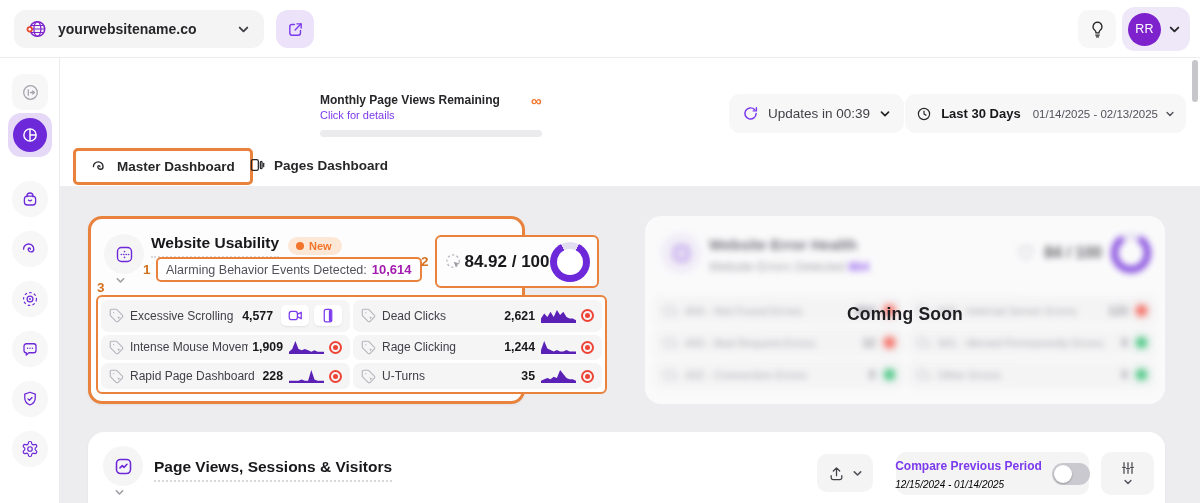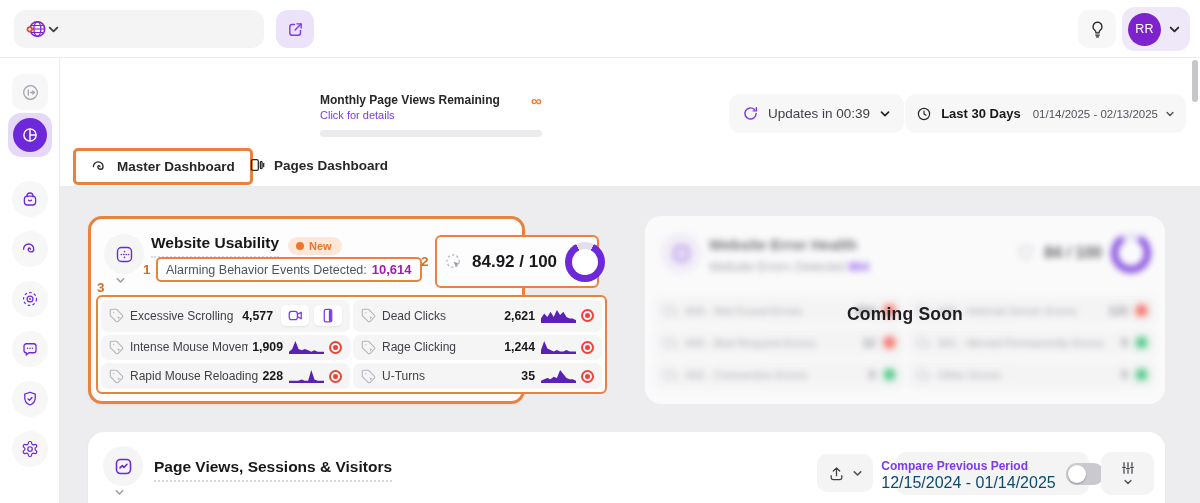--- a/index.html
+++ b/index.html
@@ -52,21 +52,21 @@
   .u-icon{position:absolute;left:13px;top:15px;}
   .u-ichev{position:absolute;left:24px;top:56px;}
   .u-titlerow{position:absolute;left:60px;top:15px;display:flex;align-items:center;gap:9px;}
   .badge-new{display:flex;align-items:center;gap:5px;background:#fde8d7;border-radius:99px;padding:3px 10px 3px 8px;}
   .badge-new .dot{width:8px;height:8px;border-radius:50%;background:#f2752b;}
   .badge-new .txt{font-size:11px;font-weight:700;color:#f2752b;}
   .ann{position:absolute;font-size:13.5px;font-weight:800;color:#d3711f;}
   .box1{position:absolute;left:65px;top:38px;border:2px solid #e8823c;border-radius:5px;padding:3px 8px;display:flex;align-items:center;gap:5px;background:#fff;}
   .box1 .t{font-size:12.5px;color:#52525b;white-space:nowrap;}
   .box1 .v{font-size:13px;font-weight:700;color:#a21caf;}
-  .box2{position:absolute;left:344px;top:16px;width:164px;height:53px;border:2px solid #e8823c;border-radius:6px;display:flex;align-items:center;gap:8px;padding:0 7px;background:#fdfdfe;}
+  .box2{position:absolute;left:344px;top:16px;width:164px;height:53px;border:2px solid #e8823c;border-radius:6px;display:flex;align-items:center;padding:0 7px;background:#fdfdfe;}
   .box2 .score{font-size:17px;font-weight:700;color:#18181b;white-space:nowrap;flex:1;text-align:center;}
   .box3{position:absolute;left:5px;top:76px;width:511px;height:99px;border:2px solid #e8823c;border-radius:6px;padding:3px;display:grid;grid-template-columns:1fr 1fr;gap:3px;background:#fff;}
   .m-row{display:flex;align-items:center;background:#f5f5f6;border-radius:7px;padding:0 8px;min-width:0;cursor:pointer;}
   .m-row .tag{margin-right:6px;}
   .m-row .lbl{font-size:12px;color:#3f3f46;flex:1;white-space:nowrap;overflow:hidden;}
   .m-row .val{font-size:12.3px;font-weight:700;color:#18181b;margin:0 6px 0 4px;white-space:nowrap;}
   .spark{width:35px;height:14px;margin-right:5px;flex:none;}
   .rec{width:13px;height:13px;border-radius:50%;border:2.4px solid #ee4436;position:relative;flex:none;}
   .rec::after{content:'';position:absolute;inset:2px;border-radius:50%;background:#ee4436;}
   .act-btn{width:28px;height:21px;background:#fff;border-radius:5px;border:none;display:flex;align-items:center;justify-content:center;box-shadow:0 1px 2px rgba(0,0,0,.08);cursor:pointer;}
@@ -93,21 +93,21 @@
   
   .pv-card{position:absolute;left:88px;top:432px;width:1077px;height:90px;background:#fff;border-radius:16px;z-index:2;box-shadow:0 1px 3px rgba(0,0,0,.05);}
   .pv-icon{position:absolute;left:15px;top:14px;}
   .pv-ichev{position:absolute;left:26px;top:55px;}
   .pv-title{position:absolute;left:66px;top:26px;}
   .pill{position:absolute;background:#f4f4f5;border-radius:10px;display:flex;align-items:center;justify-content:center;cursor:pointer;}
   .export-pill{left:729px;top:22px;width:56px;height:38px;gap:7px;}
   .compare-pill{left:808px;top:20px;width:193px;height:43px;padding:0 10px;gap:10px;cursor:default;}
   .cmp-txt{flex:1;}
   .cmp-txt .l1{font-size:12px;font-weight:700;color:#7c3aed;white-space:nowrap;}
-  .cmp-txt .l2{font-size:16px;color:#0c4a6e;margin-top:1px;white-space:nowrap;}
+  .cmp-txt .l2{font-size:10px;color:#000000;margin-top:1px;white-space:nowrap;font-style:italic;}
   .toggle{width:38px;height:22px;border-radius:99px;background:#c9c9cf;position:relative;flex:none;cursor:pointer;}
   .toggle::after{content:'';position:absolute;left:2px;top:2px;width:18px;height:18px;border-radius:50%;background:#fff;box-shadow:0 1px 2px rgba(0,0,0,.25);}
   .filter-pill{left:1013px;top:20px;width:53px;height:43px;flex-direction:column;gap:1px;}
 
   .scroll-thumb{position:absolute;right:2px;top:60px;width:6px;height:42px;border-radius:3px;background:#c6c6cb;z-index:9;}
 </style>
 </head>
 <body>
 
 <div class="screen">
@@ -116,20 +116,21 @@
     <div class="site-pill">
       <span>
         <svg width="22" height="22" viewBox="0 0 24 24" fill="none">
           <circle cx="13.5" cy="12" r="8" stroke="#7e22ce" stroke-width="1.7"></circle>
           <ellipse cx="13.5" cy="12" rx="3.8" ry="8" stroke="#7e22ce" stroke-width="1.3"></ellipse>
           <path d="M5.5 12h16M6.5 8.2h14M6.5 15.8h14" stroke="#7e22ce" stroke-width="1.2"></path>
           <circle cx="5.2" cy="12.4" r="3.4" fill="#e8482e"></circle>
             <circle cx="5.2" cy="12.4" r="1.4" fill="#fff"></circle>
         </svg>
       </span>
+      <span class="lbl">yourwebsitename.co</span>
       <span>
         <svg width="13" height="13" viewBox="0 0 12 12">
             <path d="M2.5 4.2l3.5 3.5 3.5-3.5" fill="none" stroke="#3f3f46" stroke-width="1.7" stroke-linecap="round" stroke-linejoin="round"></path>
           </svg>
       </span>
     </div>
     <button class="open-btn">
       <span>
         <svg width="17" height="17" viewBox="0 0 24 24" fill="none" stroke="#7c3aed" stroke-width="2" stroke-linecap="round" stroke-linejoin="round">
           <path d="M10.5 5H7a3 3 0 0 0-3 3v9a3 3 0 0 0 3 3h9a3 3 0 0 0 3-3v-3.5"></path>
@@ -415,21 +416,21 @@
       </div>
 
       <div class="m-row">
         <span class="tag">
           <svg width="15" height="15" viewBox="0 0 24 24" fill="none" stroke="#b5b5bd" stroke-width="1.8">
               <path d="M12.6 2.6A2 2 0 0 0 11.2 2H4a2 2 0 0 0-2 2v7.2a2 2 0 0 0 .6 1.4l8.7 8.7a2.4 2.4 0 0 0 3.4 0l6.6-6.6a2.4 2.4 0 0 0 0-3.4z"></path>
               <circle cx="7.5" cy="7.5" r="1" fill="#b5b5bd" stroke="none"></circle>
               <path d="M13.5 13.5l5 1.7-2.1.9-.9 2.1z" fill="#b5b5bd" stroke="none"></path>
             </svg>
         </span>
-        <span class="lbl">Rapid Mouse Reloading</span>
+        <span class="lbl">Rapid Page Dashboard</span>
         <span class="val">228</span>
         <span class="spark">
             <svg width="35" height="14" viewBox="0 0 35 14">
               <path d="M0,14 L0.0,11.8 L3.2,11.8 L6.4,11.8 L9.5,11.8 L12.7,10.6 L15.9,11.8 L19.1,11.8 L22.3,1.0 L25.5,10.6 L28.6,11.8 L31.8,11.8 L35.0,11.8 L35,14 Z" fill="#5b21b6"></path>
             </svg>
           </span>
         <span class="rec"></span>
       </div>
 
       <div class="m-row">

